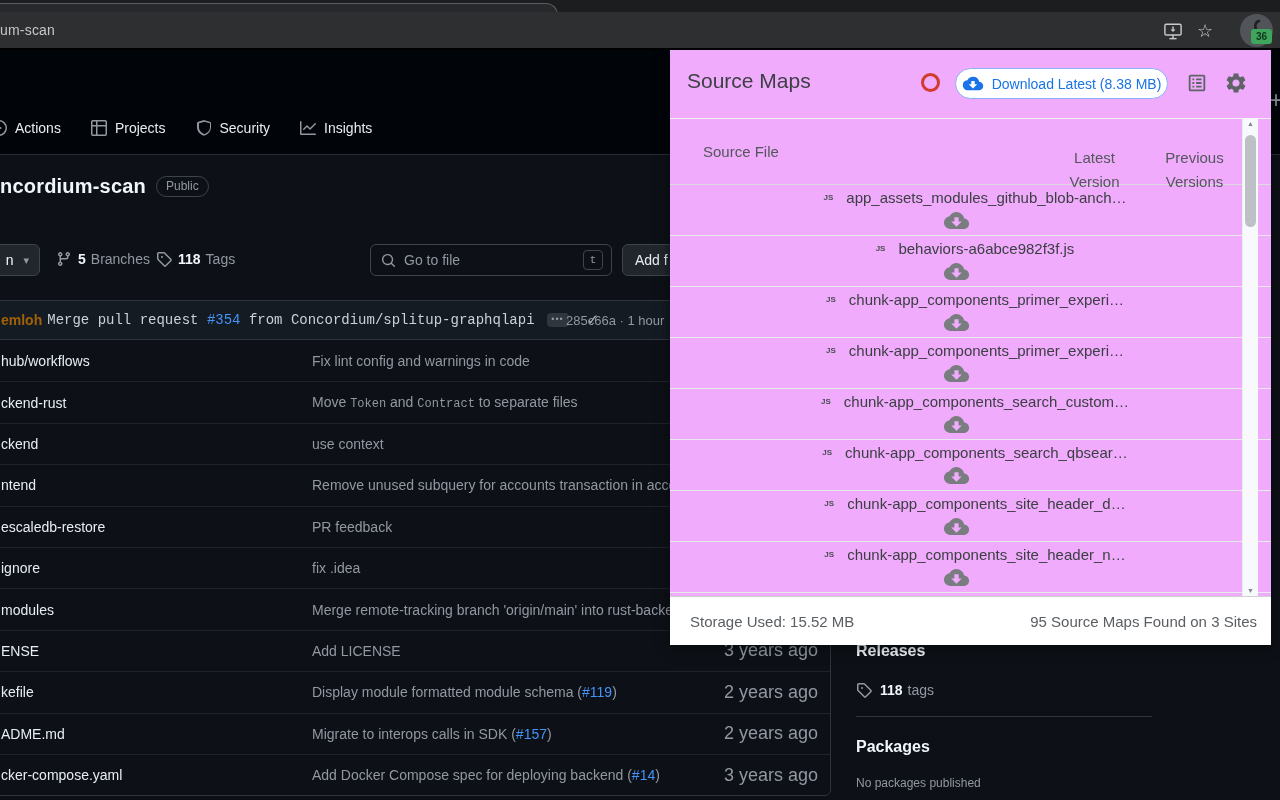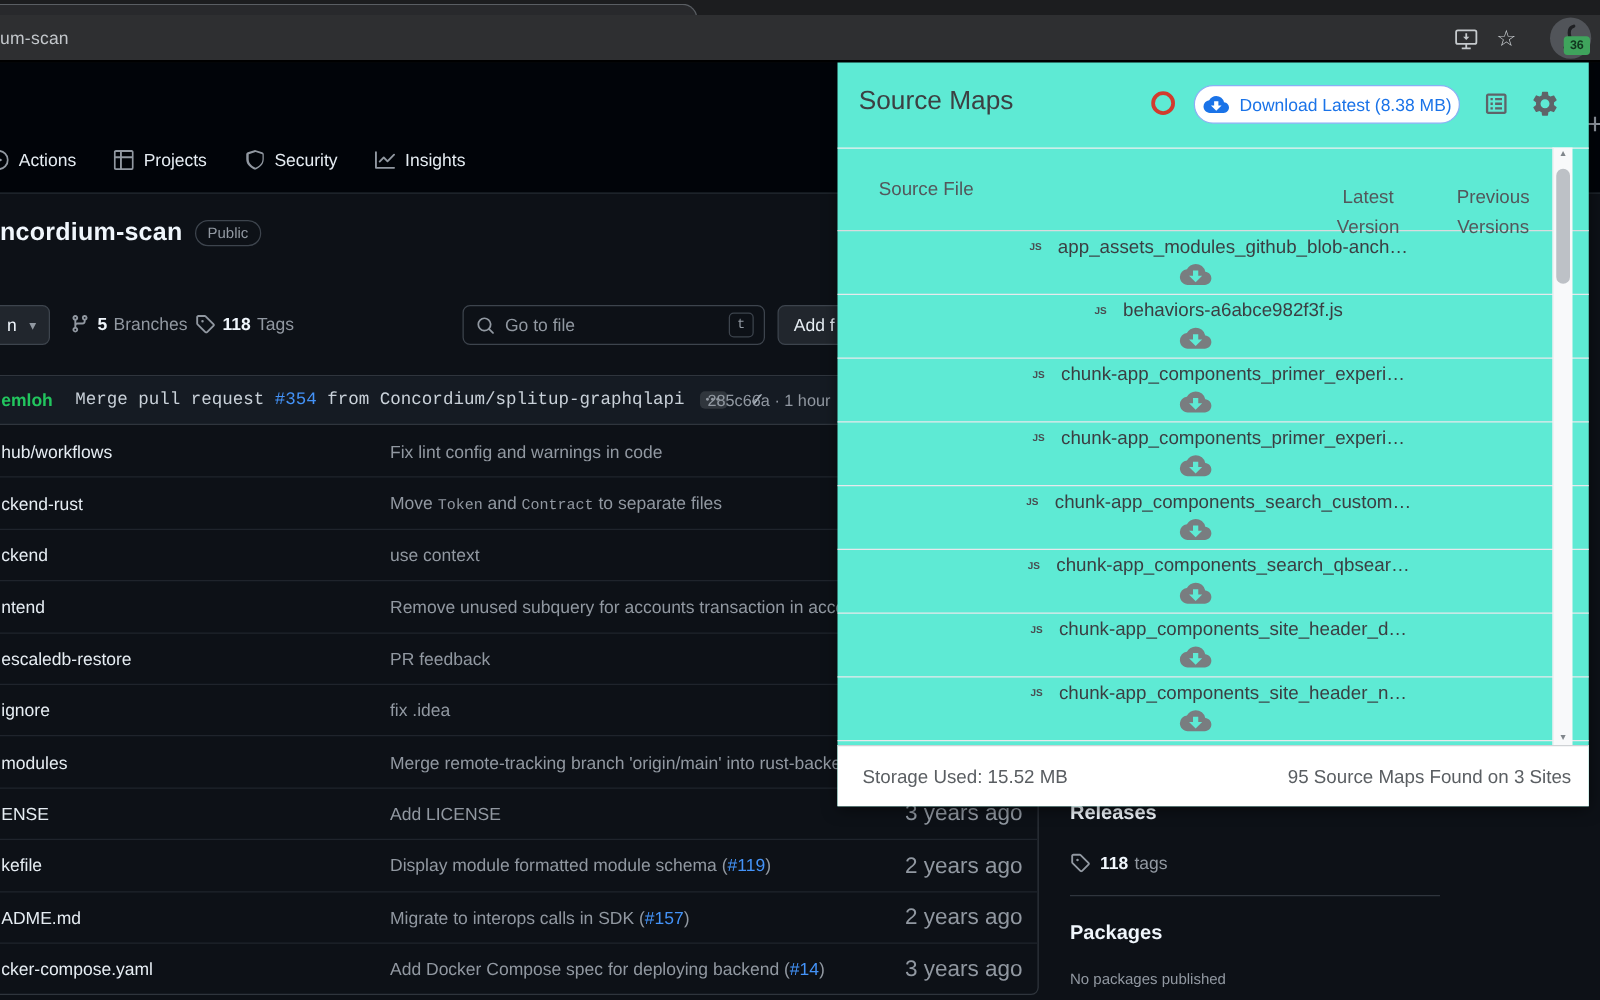--- a/index.html
+++ b/index.html
@@ -55,21 +55,21 @@
   #goto-key { flex:none; width:20px; height:20px; border:1px solid #3d444d; border-radius:4px; color:#9198a1;
               font-size:11px; text-align:center; line-height:18px; font-family:"Liberation Mono","DejaVu Sans Mono",monospace; }
   #addfile-btn { position:absolute; left:622px; top:0; height:32px; width:96px; background:#21262d;
                  border:1px solid #3d444d; border-radius:6px; color:#e6edf3; font-size:14px;
                  display:flex; align-items:center; padding-left:12px; }
 
   #gh-table { position:absolute; left:-41px; top:250px; width:872px; background:#0d1117;
               border:1px solid #2f353d; border-radius:6px; overflow:hidden; }
   #commit-bar { height:39px; background:#151b23; border-bottom:1px solid #2f353d; display:flex;
                 align-items:center; padding-left:41px; position:relative; font-size:14px; }
-  #commit-author { color:#22c55e; font-weight:bold; margin-right:18px; }
+  #commit-author { color:#a16207; font-weight:bold; margin-right:5px; }
   .commit-msg { color:#c9d1d9; white-space:nowrap;font-family:Liberation Mono, monospace; }
   .commit-link { color:#4493f8; }
   #commit-ellipsis { width:22px; height:14px; background:#30363d; border-radius:4px; margin-left:12px;
                      color:#9198a1; font-size:9px; letter-spacing:1px; text-align:center; line-height:13px; flex:none; }
   #commit-check { color:#aeb7c1; font-size:15px; margin-left:18px; flex:none; }
   #commit-meta { position:absolute; left:606px; top:0; height:39px; line-height:39px; color:#9198a1;
                  font-size:13px; white-space:nowrap; }
   .gh-row { display:flex; align-items:center; height:41.4px; border-top:1px solid #1f242c; padding-left:41px; }
   #gh-files .gh-row:first-child { border-top:none; }
   .gh-fname { width:311px; flex:none; color:#e6edf3; font-size:14px; white-space:nowrap; overflow:hidden; }
@@ -80,21 +80,21 @@
 
   #gh-sidebar { position:absolute; left:856px; top:592px; width:296px; }
   .sb-title { color:#f0f6fc; font-size:16px; font-weight:bold; }
   #sb-tags { display:flex; align-items:center; margin-top:22px; font-size:14px; color:#9198a1; }
   #sb-tags svg { margin-right:8px; }
   #sb-divider { margin-top:18px; border-top:1px solid #2f353d; }
   #sb-packages-title { margin-top:21px; }
   #sb-packages-empty { margin-top:20px; color:#9198a1; font-size:12px; }
 
   
-  #popup { position:absolute; left:670px; top:45px; width:601px; height:600px; background:#5eead4; z-index:10;
+  #popup { position:absolute; left:670px; top:45px; width:601px; height:600px; background:#f0abfc; z-index:10;
            box-shadow:0 2px 12px rgba(0,0,0,.55); color:#3c4043; }
   #pp-header { position:absolute; left:0; top:0; width:100%; height:73px; }
   #pp-title { position:absolute; left:17px; top:24px; font-size:21px; color:#3c4043; }
   #pp-record { position:absolute; left:251px; top:28px; width:19px; height:19px; border:3px solid #d23b2e; border-radius:50%; }
   #pp-download { position:absolute; left:285px; top:23px; width:213px; height:31px; border:1px solid #8ab0f5;
                  border-radius:16px; background:#fff; display:flex; align-items:center; justify-content:center; }
   #pp-download span { color:#1a73e8; font-size:14px; margin-left:8px; }
   #pp-list-icon { position:absolute; left:516px; top:27px; }
   #pp-gear-icon { position:absolute; left:554px; top:26px; }
 

